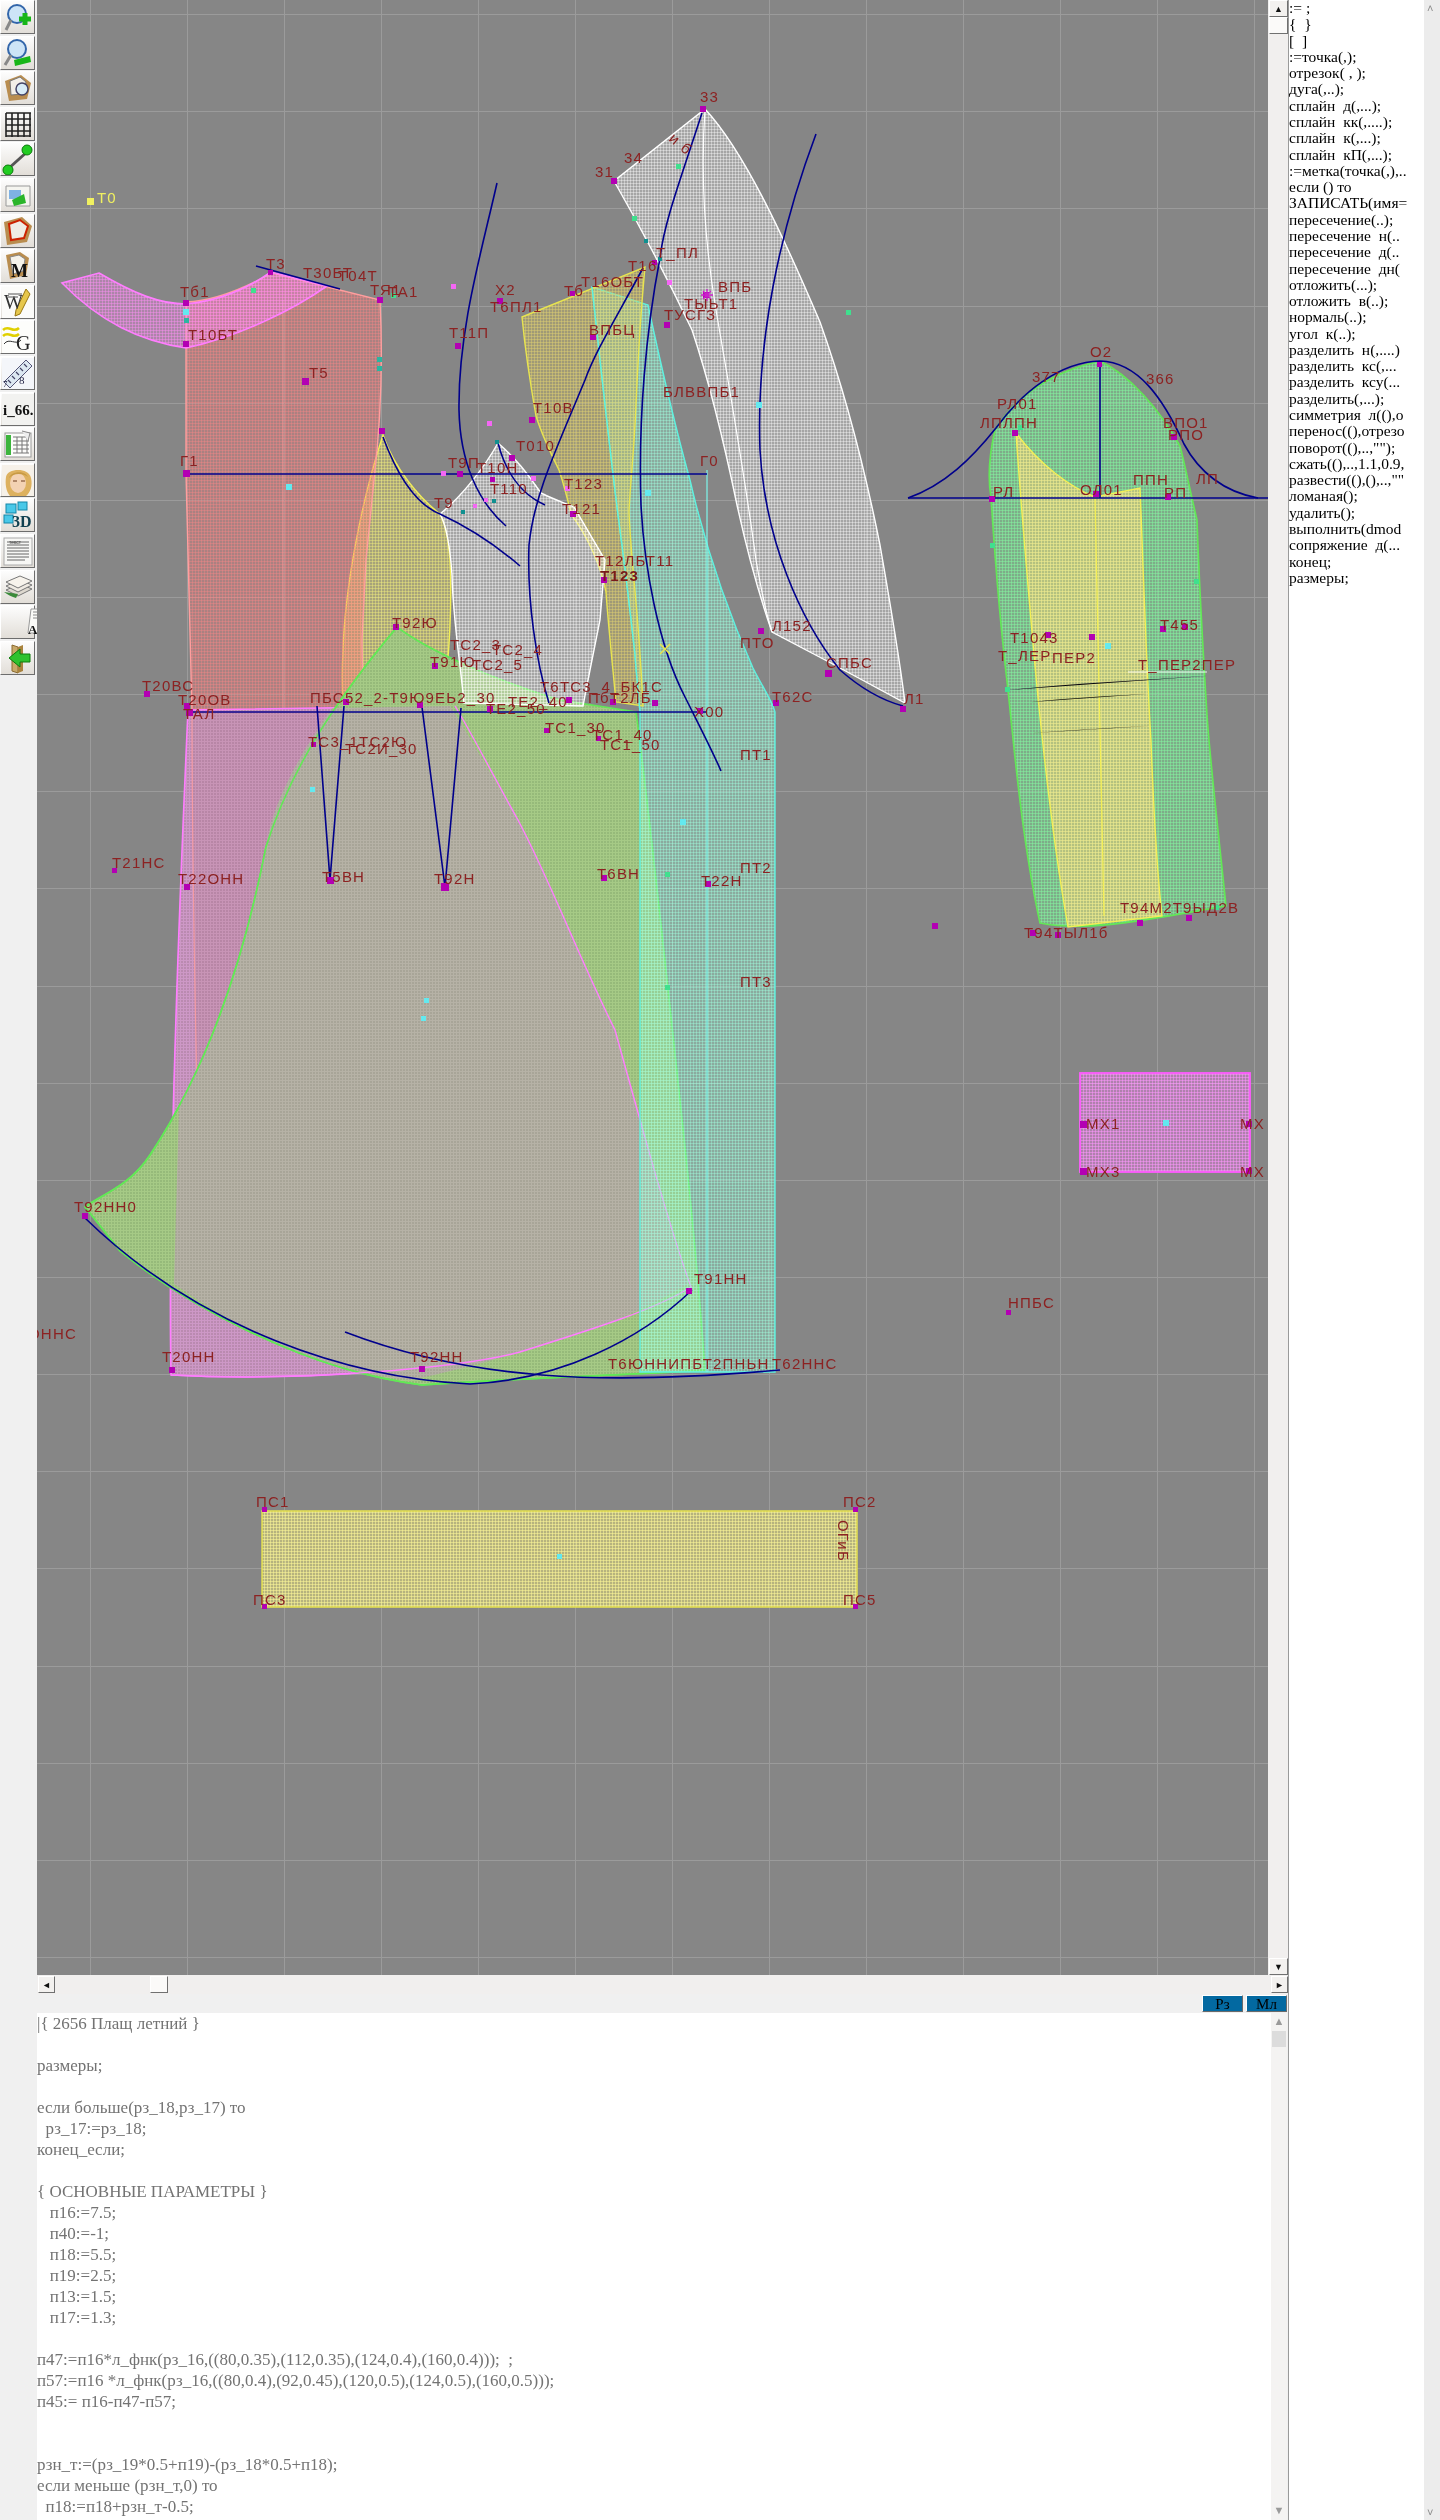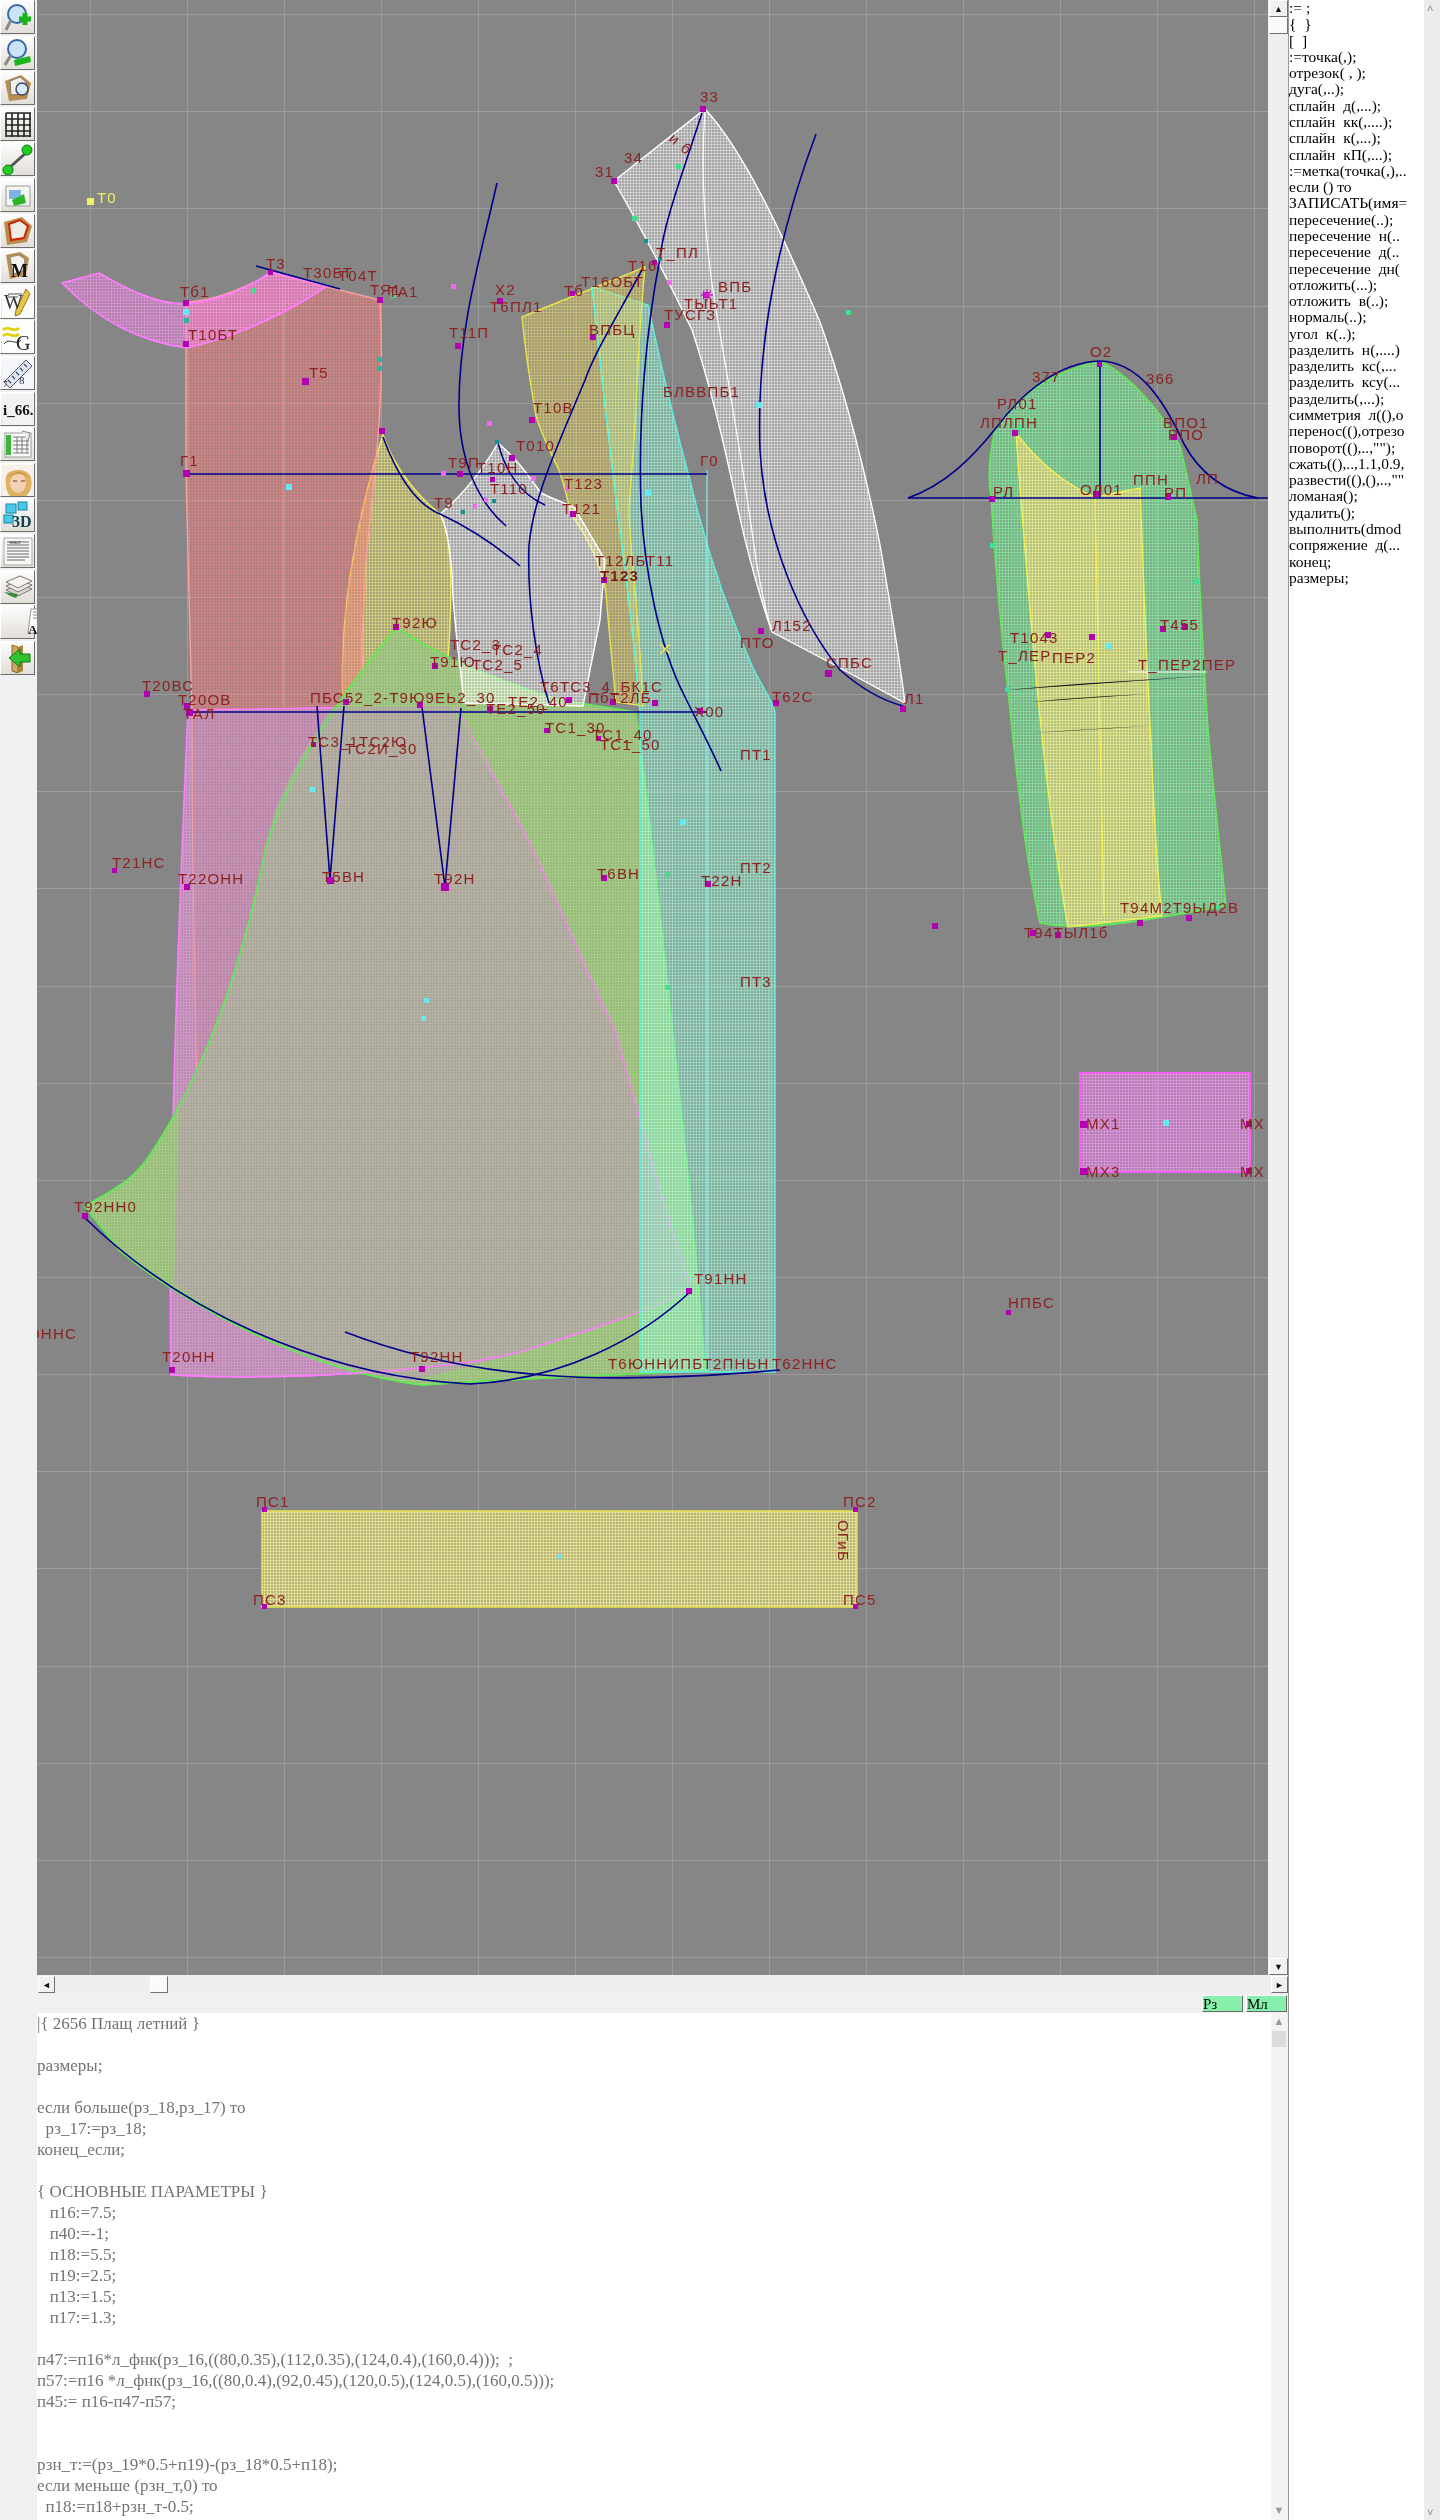--- a/index.html
+++ b/index.html
@@ -13,22 +13,22 @@
   
   #canvas{left:37px;top:0;width:1231px;height:1975px;background:#868686;}
   
   .sbtrack{background:#f1efee;}
   .sbbtn{position:absolute;background:#f3f1ef;border:1px solid;border-color:#ffffff #707070 #707070 #ffffff;box-sizing:border-box;
      display:flex;align-items:center;justify-content:center;font-size:9px;color:#111;}
   .thumb{position:absolute;background:#fbfaf9;border:1px solid;border-color:#ffffff #707070 #707070 #ffffff;box-sizing:border-box;}
   
   #statusbar{left:37px;top:1994px;width:1250px;height:19px;background:#ededed;
     font-family:"Liberation Serif",serif;font-size:16px;color:#000;margin-top:46px;}
-  .stbtn{position:absolute;top:1995px;height:17px;background:#86efac;border:1px solid;border-color:#ffffff #6a6a6a #6a6a6a #ffffff;
-    box-sizing:border-box;font-family:"Liberation Serif",serif;font-size:15px;text-align:left;}
+  .stbtn{position:absolute;top:1995px;height:17px;background:#0369a1;border:1px solid;border-color:#ffffff #6a6a6a #6a6a6a #ffffff;
+    box-sizing:border-box;font-family:"Liberation Serif",serif;font-size:15px;text-align:center;}
   #codearea{left:37px;top:2013px;width:1234px;height:646px;background:#ffffff;
     font-family:"Liberation Serif",serif;font-size:17px;line-height:21px;color:#737373;white-space:pre;overflow:hidden;}
   #rightpanel{left:1288px;top:0;width:136px;height:2520px;background:#ffffff;border-left:1px solid #9a9a9a;
     font-family:"Liberation Serif",serif;font-size:15.5px;line-height:16.28px;color:#000;white-space:pre;overflow:hidden;}
   #rightsb{left:1424px;top:0;width:16px;height:2520px;background:#ececec;color:#8a8a8a;font-size:11px;}
 </style>
 </head>
 <body>
 
 <div id="toolbar" class="abs">

